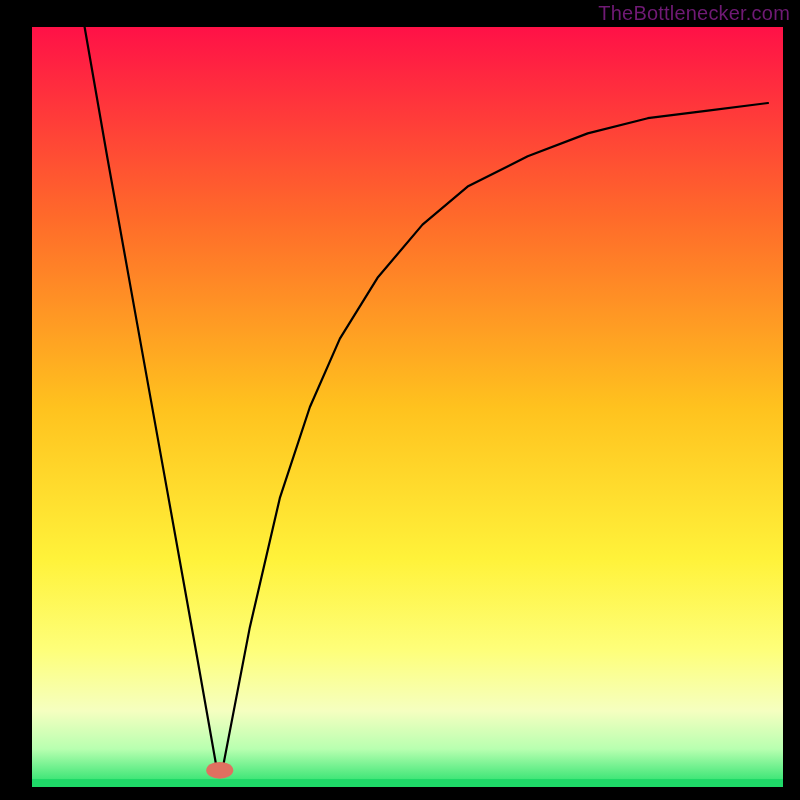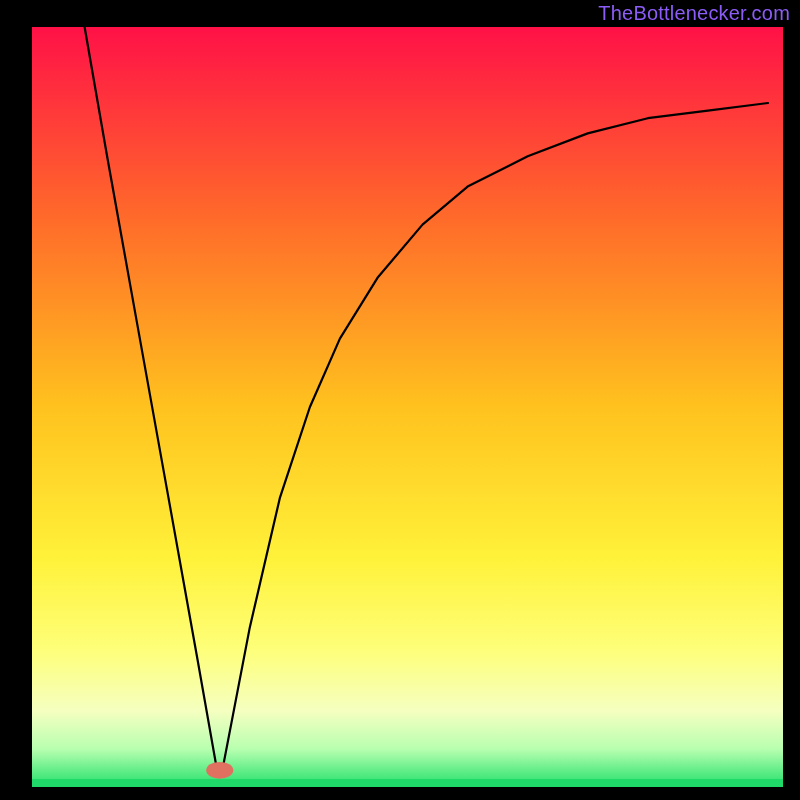--- a/index.html
+++ b/index.html
@@ -14,21 +14,21 @@
     position: relative;
   }
   svg {
     display: block;
   }
   .watermark {
     position: absolute;
     top: 2px;
     right: 10px;
     font-size: 20px;
-    color: #8b5cf6;
+    color: #701a75;
     font-family: Arial, Helvetica, sans-serif;
     letter-spacing: 0.2px;
   }
 </style>
 </head>
 <body>
 
 <div class="wrap">
   <div class="watermark">TheBottlenecker.com</div>
   <svg id="chart-svg" width="800" height="800" viewBox="0 0 800 800">

